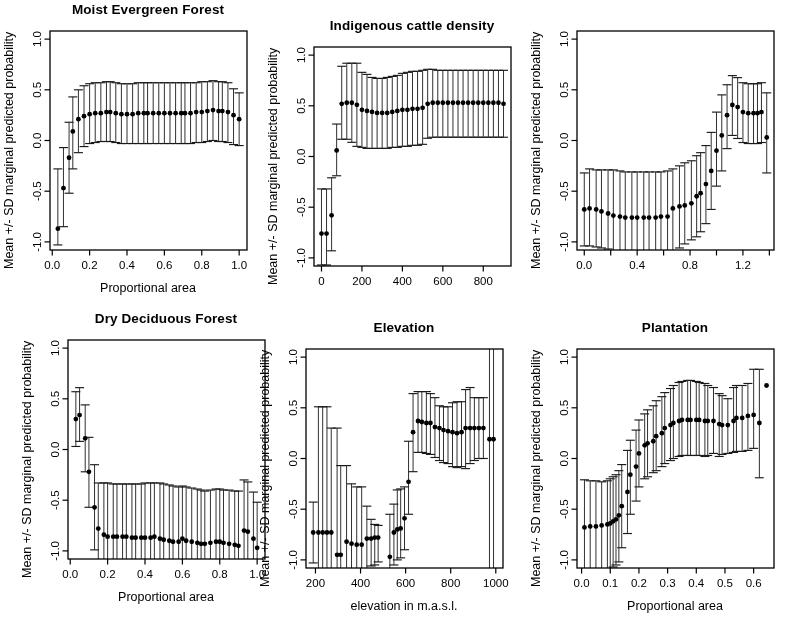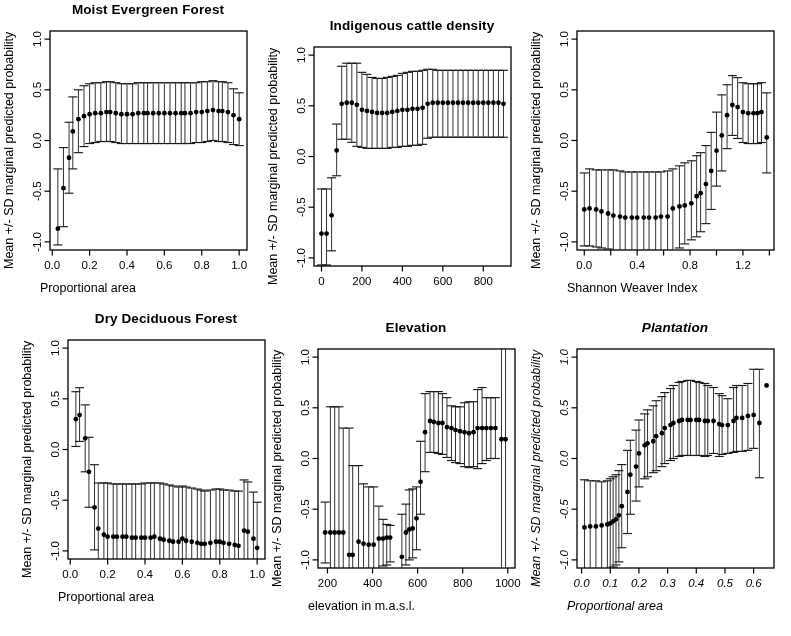--- a/index.html
+++ b/index.html
@@ -6,21 +6,21 @@
   body { width:791px; height:636px; position:relative; overflow:hidden;
          font-family:"Liberation Sans", sans-serif; color:#000; }
   .figure { position:absolute; left:0; top:0; width:791px; height:628px; }
   .panel { position:absolute; width:264px; height:318px; }
   .panel-title { position:absolute; top:2px; left:40px; width:216px; text-align:center;
                  font-size:13.5px; font-weight:bold; letter-spacing:0.1px; }
   .ylab { position:absolute; left:0px; top:8px; height:284px; width:17px;
           display:flex; align-items:center; justify-content:center;
           writing-mode:vertical-lr; transform:rotate(180deg);
           font-size:12.5px; white-space:nowrap; }
-  .xlab { position:absolute; top:281px; left:40px; width:216px; text-align:left;
+  .xlab { position:absolute; top:281px; left:40px; width:216px; text-align:center;
           font-size:12.5px; }
   svg.plot { position:absolute; left:0; top:0; }
   svg.plot text { font-family:"Liberation Sans", sans-serif; }
 </style>
 </head>
 <body>
 
 <div class="figure">
 
   <div class="panel" style="left:0px; top:0px;">
@@ -539,21 +539,20 @@
           <circle cx="205.3523489932886" cy="105.01388888888889" r="2.4"></circle>
           <circle cx="210.64093959731542" cy="107.04166666666666" r="2.4"></circle>
           <circle cx="215.92953020134226" cy="112.1111111111111" r="2.4"></circle>
           <circle cx="221.2181208053691" cy="113.125" r="2.4"></circle>
           <circle cx="226.50671140939596" cy="113.125" r="2.4"></circle>
           <circle cx="230.4731543624161" cy="113.125" r="2.4"></circle>
           <circle cx="234.43959731543626" cy="112.1111111111111" r="2.4"></circle>
           <circle cx="239.72818791946307" cy="137.45833333333331" r="2.4"></circle>
         </g>
       </svg>
-    <div class="xlab">Shannon Weaver Index</div>
   </div>
 
   <div class="panel" style="left:0px; top:309px;margin-left:18px;">
     <div class="panel-title">Dry Deciduous Forest</div>
     <div class="ylab">Mean +/- SD marginal predicted probability</div>
     <svg class="plot" width="264" height="318" viewBox="0 0 264 318">
         <g stroke="#1a1a1a" stroke-width="0.9">
           <line x1="57.85009487666034" y1="137.45833333333331" x2="57.85009487666034" y2="82.70833333333334"></line>
           <line x1="53.35009487666034" y1="137.45833333333331" x2="62.35009487666034" y2="137.45833333333331" stroke-width="1.15"></line>
           <line x1="53.35009487666034" y1="82.70833333333334" x2="62.35009487666034" y2="82.70833333333334" stroke-width="1.15"></line>
@@ -706,21 +705,21 @@
           <circle cx="220.4592030360531" cy="236.81944444444446" r="2.4"></circle>
           <circle cx="226.0664136622391" cy="221.61111111111111" r="2.4"></circle>
           <circle cx="229.80455407969637" cy="222.625" r="2.4"></circle>
           <circle cx="235.41176470588235" cy="229.7222222222222" r="2.4"></circle>
           <circle cx="239.14990512333964" cy="238.8472222222222" r="2.4"></circle>
         </g>
       </svg>
     <div class="xlab">Proportional area</div>
   </div>
 
-  <div class="panel" style="left:268px; top:318px;">
+  <div class="panel" style="left:256px; top:318px;">
     <div class="panel-title">Elevation</div>
     <div class="ylab">Mean +/- SD marginal predicted probability</div>
     <svg class="plot" width="264" height="318" viewBox="0 0 264 318">
         <g stroke="#1a1a1a" stroke-width="0.9">
           <line x1="57.212814645308924" y1="244.93055555555557" x2="57.212814645308924" y2="184.09722222222223"></line>
           <line x1="52.712814645308924" y1="244.93055555555557" x2="61.712814645308924" y2="244.93055555555557" stroke-width="1.15"></line>
           <line x1="52.712814645308924" y1="184.09722222222223" x2="61.712814645308924" y2="184.09722222222223" stroke-width="1.15"></line>
           <line x1="62.39702517162472" y1="250" x2="62.39702517162472" y2="88.79166666666667"></line>
           <line x1="57.89702517162472" y1="88.79166666666667" x2="66.89702517162472" y2="88.79166666666667" stroke-width="1.15"></line>
           <line x1="66.67963386727689" y1="250" x2="66.67963386727689" y2="88.79166666666667"></line>
@@ -887,21 +886,21 @@
           <circle cx="218.3741418764302" cy="110.08333333333333" r="2.4"></circle>
           <circle cx="222.8821510297483" cy="110.08333333333333" r="2.4"></circle>
           <circle cx="227.39016018306637" cy="110.08333333333333" r="2.4"></circle>
           <circle cx="233.47597254004577" cy="121.23611111111113" r="2.4"></circle>
           <circle cx="237.53318077803203" cy="121.23611111111113" r="2.4"></circle>
         </g>
       </svg>
     <div class="xlab">elevation in m.a.s.l.</div>
   </div>
 
-  <div class="panel" style="left:527px; top:318px;font-style:italic;">
+  <div class="panel" style="left:527px; top:318px;">
     <div class="panel-title">Plantation</div>
     <div class="ylab">Mean +/- SD marginal predicted probability</div>
     <svg class="plot" width="264" height="318" viewBox="0 0 264 318">
         <g stroke="#1a1a1a" stroke-width="0.9">
           <line x1="57.45560407569141" y1="250" x2="57.45560407569141" y2="161.79166666666666"></line>
           <line x1="52.95560407569141" y1="161.79166666666666" x2="61.95560407569141" y2="161.79166666666666" stroke-width="1.15"></line>
           <line x1="63.190684133915575" y1="250" x2="63.190684133915575" y2="162.80555555555557"></line>
           <line x1="58.690684133915575" y1="162.80555555555557" x2="67.69068413391557" y2="162.80555555555557" stroke-width="1.15"></line>
           <line x1="68.92576419213974" y1="250" x2="68.92576419213974" y2="162.80555555555557"></line>
           <line x1="64.42576419213974" y1="162.80555555555557" x2="73.42576419213974" y2="162.80555555555557" stroke-width="1.15"></line>

